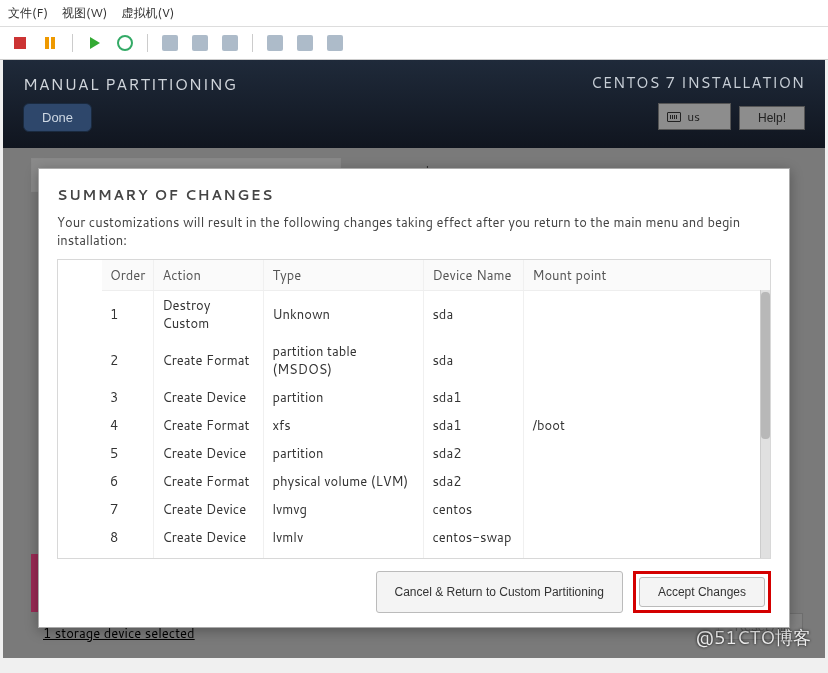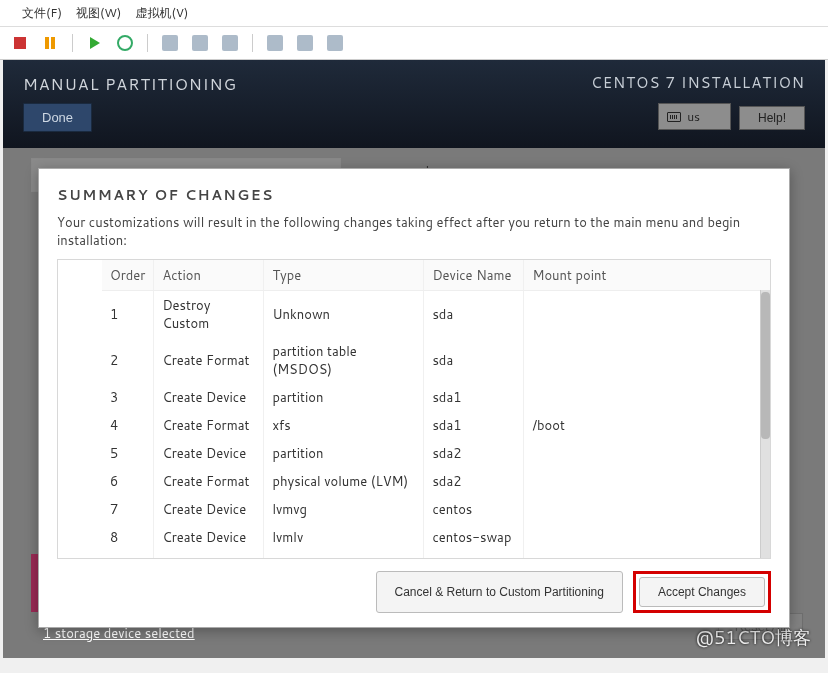--- a/index.html
+++ b/index.html
@@ -1,33 +1,33 @@
 <!DOCTYPE html>
 <html><head>
   <meta charset="utf-8">
   <style>
     * { box-sizing: border-box; margin: 0; padding: 0; }
     body { font-family: "Cantarell", "Segoe UI", Arial, sans-serif; background: #f0f0f0; width: 828px; height: 673px; overflow: hidden; position: relative; }
     
-    .vm-menubar { background: #fff; border-bottom: 1px solid #ddd; padding: 4px 22px; font-size: 12px; color: #333; display: flex; gap: 14px; }
+    .vm-menubar { background: #fff; border-bottom: 1px solid #ddd; padding: 4px 8px; font-size: 12px; color: #333; display: flex; gap: 14px; }
     .vm-menubar span { cursor: default; }
     
     .vm-toolbar { background: #fff; border-bottom: 1px solid #ccc; padding: 6px 10px; display: flex; gap: 10px; align-items: center; }
     .vm-toolbar .tbtn { width: 20px; height: 20px; display: flex; align-items: center; justify-content: center; cursor: pointer; }
     .vm-toolbar .sep { width: 1px; height: 18px; background: #ccc; margin: 0 2px; }
     .sq-red { width: 12px; height: 12px; background: #c33; }
     .sq-orange { display: flex; gap: 2px; }
     .sq-orange div { width: 4px; height: 12px; background: #e90; }
     .tri-green { width: 0; height: 0; border-left: 10px solid #3a3; border-top: 6px solid transparent; border-bottom: 6px solid transparent; }
     
     .installer-frame { position: relative; margin: 0 3px; }
     .installer-header { background: linear-gradient(180deg, #1f2a3a, #10151f); color: #fff; padding: 12px 20px 16px 20px; display: flex; justify-content: space-between; align-items: flex-start; }
     .header-left { }
     .header-title { font-size: 16px; letter-spacing: 1px; font-weight: 400; color: #d0d5db; }
-    .done-btn { margin-top: 8px; background: #2e476b; border: 1px solid #1a2a3f; color: #cdd7e3; padding: 6px 18px; font-size: 13px; cursor: pointer; border-radius: 1px; }
+    .done-btn { margin-top: 8px; background: #2e476b; border: 1px solid #1a2a3f; color: #cdd7e3; padding: 6px 18px; font-size: 13px; cursor: pointer; border-radius: 6px; }
     .header-right { text-align: right; }
     .header-right-title { font-size: 15px; letter-spacing: 1px; color: #c7ced6; margin-bottom: 10px; }
     .header-inputs { display: flex; gap: 8px; justify-content: flex-end; align-items: flex-end; }
     .lang-box { background: #8d8d8d; border: 1px solid #555; padding: 4px 30px 4px 8px; font-size: 12px; display: flex; align-items: center; gap: 6px; color: #222; }
     .kbd-icon { width: 14px; height: 10px; border: 1px solid #222; border-radius: 1px; position: relative; }
     .kbd-icon::after { content: ''; position: absolute; inset: 2px; background: repeating-linear-gradient(90deg, #222 0 1px, transparent 1px 2px); }
     .help-btn { background: #8d8d8d; border: 1px solid #555; color: #222; padding: 4px 18px; font-size: 12px; cursor: pointer; }
     
     .installer-body { background: #7a7a7a; padding: 12px 20px 10px 20px; position: relative; min-height: 510px; }
     .bg-expand { position: absolute; left: 28px; top: 10px; width: 310px; border: 1px solid #888; background: #8a8a8a; padding: 6px 8px; font-size: 14px; font-weight: bold; color: #2a2a2a; }
@@ -35,21 +35,21 @@
     
     .space-bar { position: absolute; left: 28px; bottom: 46px; display: flex; gap: 10px; }
     .space-box { padding: 8px 14px; }
     .space-label { font-size: 10px; letter-spacing: 0.5px; }
     .space-value { font-size: 20px; font-weight: 300; }
     .space-avail { background: #9a2a55; color: #f0d5e0; }
     .space-avail .space-value { color: #fff; }
     .space-total { background: #5a5a5a; color: #bbb; }
     .space-total .space-value { color: #ddd; }
     
-    .storage-link { position: absolute; left: 40px; bottom: 16px; color: #ffffff; text-decoration: underline; font-size: 13px; cursor: pointer; }
+    .storage-link { position: absolute; left: 40px; bottom: 16px; color: #000000; text-decoration: underline; font-size: 13px; cursor: pointer; }
     .reset-btn { position: absolute; right: 22px; bottom: 18px; background: #8a8a8a; border: 1px solid #666; padding: 5px 16px; font-size: 13px; color: #444; opacity:0.55; }
     
     .watermark { position: absolute; right: 14px; bottom: 8px; color: #eee; font-size: 18px; text-shadow: 0 0 3px #000; }
     
     
     .dialog-overlay { position: absolute; left: 38px; right: 38px; top: 168px; background: #fff; border: 1px solid #aaa; box-shadow: 0 3px 12px rgba(0,0,0,0.3); padding: 16px 18px 14px 18px; }
     .dialog-title { font-size: 14px; letter-spacing: 1.5px; color: #444; font-weight: 600; margin-bottom: 8px; }
     .dialog-desc { font-size: 13px; color: #444; margin-bottom: 10px; }
     .changes-table-wrap { border: 1px solid #d8d8d8; max-height: 300px; overflow: hidden; position: relative;}
     .changes-table { width: 100%; border-collapse: collapse; font-size: 13px; margin-left: 44px; }

